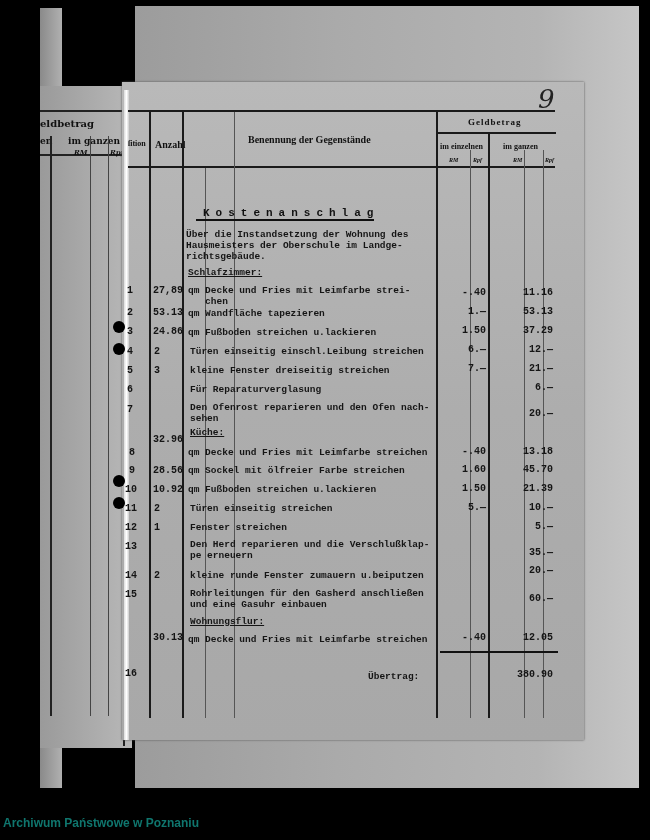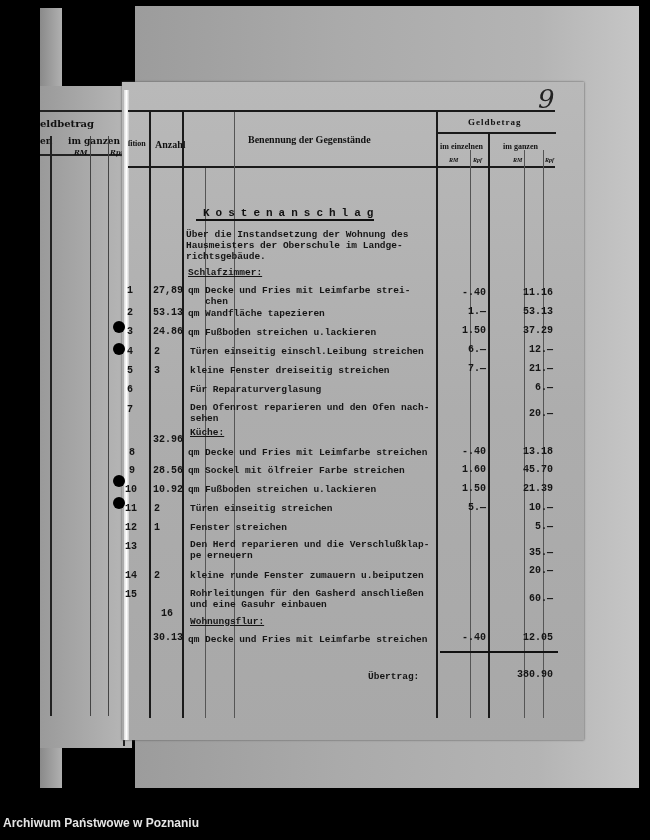--- a/index.html
+++ b/index.html
@@ -27,21 +27,21 @@
   .title { position:absolute; left:203px; top:207px; font-size:11px; font-weight:bold;
            letter-spacing:6px; color:#111; }
   .title-underline { position:absolute; left:196px; top:219px; width:178px; height:2px; background:#111; }
   .txt { position:absolute; font-size:9.5px; font-weight:bold; color:#151515; line-height:11px; white-space:pre; }
   .section { text-decoration:underline; }
   .pos { position:absolute; font-size:10px; font-weight:bold; color:#151515; }
   .qty { position:absolute; font-size:10px; font-weight:bold; color:#151515; text-align:right; width:56px; }
   .amt { position:absolute; font-size:10px; font-weight:bold; color:#151515; text-align:right; }
   .punch { position:absolute; width:12px; height:12px; background:#000; border-radius:50%; }
   .footer { position:absolute; left:3px; top:816px; font-family:"Liberation Sans", sans-serif;
-            font-weight:bold; font-size:12px; color:#e5e5e5; }
+            font-weight:bold; font-size:12px; color:#0f766e; }
   .sum-line { position:absolute; left:440px; top:651px; width:118px; height:2px; background:#111; }
 </style>
 </head>
 <body>
 
 <div class="back-page"></div>
 <div class="left-strip"></div>
 
 <div class="left-page">
   <div class="hline" style="top:24px;"></div>
@@ -190,21 +190,21 @@
   <span class="txt" style="left:190px;top:570px;">kleine runde Fenster zumauern u.beiputzen</span>
   <span class="amt" style="left:500px;top:565px;width:53px;">20.—</span>
 </div>
 <div>
   <span class="pos" style="left:125px;top:589px;">15</span>
   <span class="txt" style="left:190px;top:588px;">Rohrleitungen für den Gasherd anschließen
 und eine Gasuhr einbauen</span>
   <span class="amt" style="left:500px;top:593px;width:53px;">60.—</span>
 </div>
 <div>
-  <span class="pos" style="left:125px;top:608px;margin-left:36px;">16</span>
+  <span class="pos" style="left:125px;top:668px;">16</span>
   <span class="qty" style="left:127px;top:632px;">30.13</span>
   <span class="txt" style="left:188px;top:634px;">qm Decke und Fries mit Leimfarbe streichen</span>
   <span class="amt" style="left:440px;top:632px;width:46px;">-.40</span>
   <span class="amt" style="left:500px;top:632px;width:53px;">12.05</span>
 </div>
 
 <div class="sum-line"></div>
 <span class="txt" style="left:368px;top:671px;">Übertrag:</span>
 <span class="amt" style="left:500px;top:669px;width:53px;">380.90</span>
 

